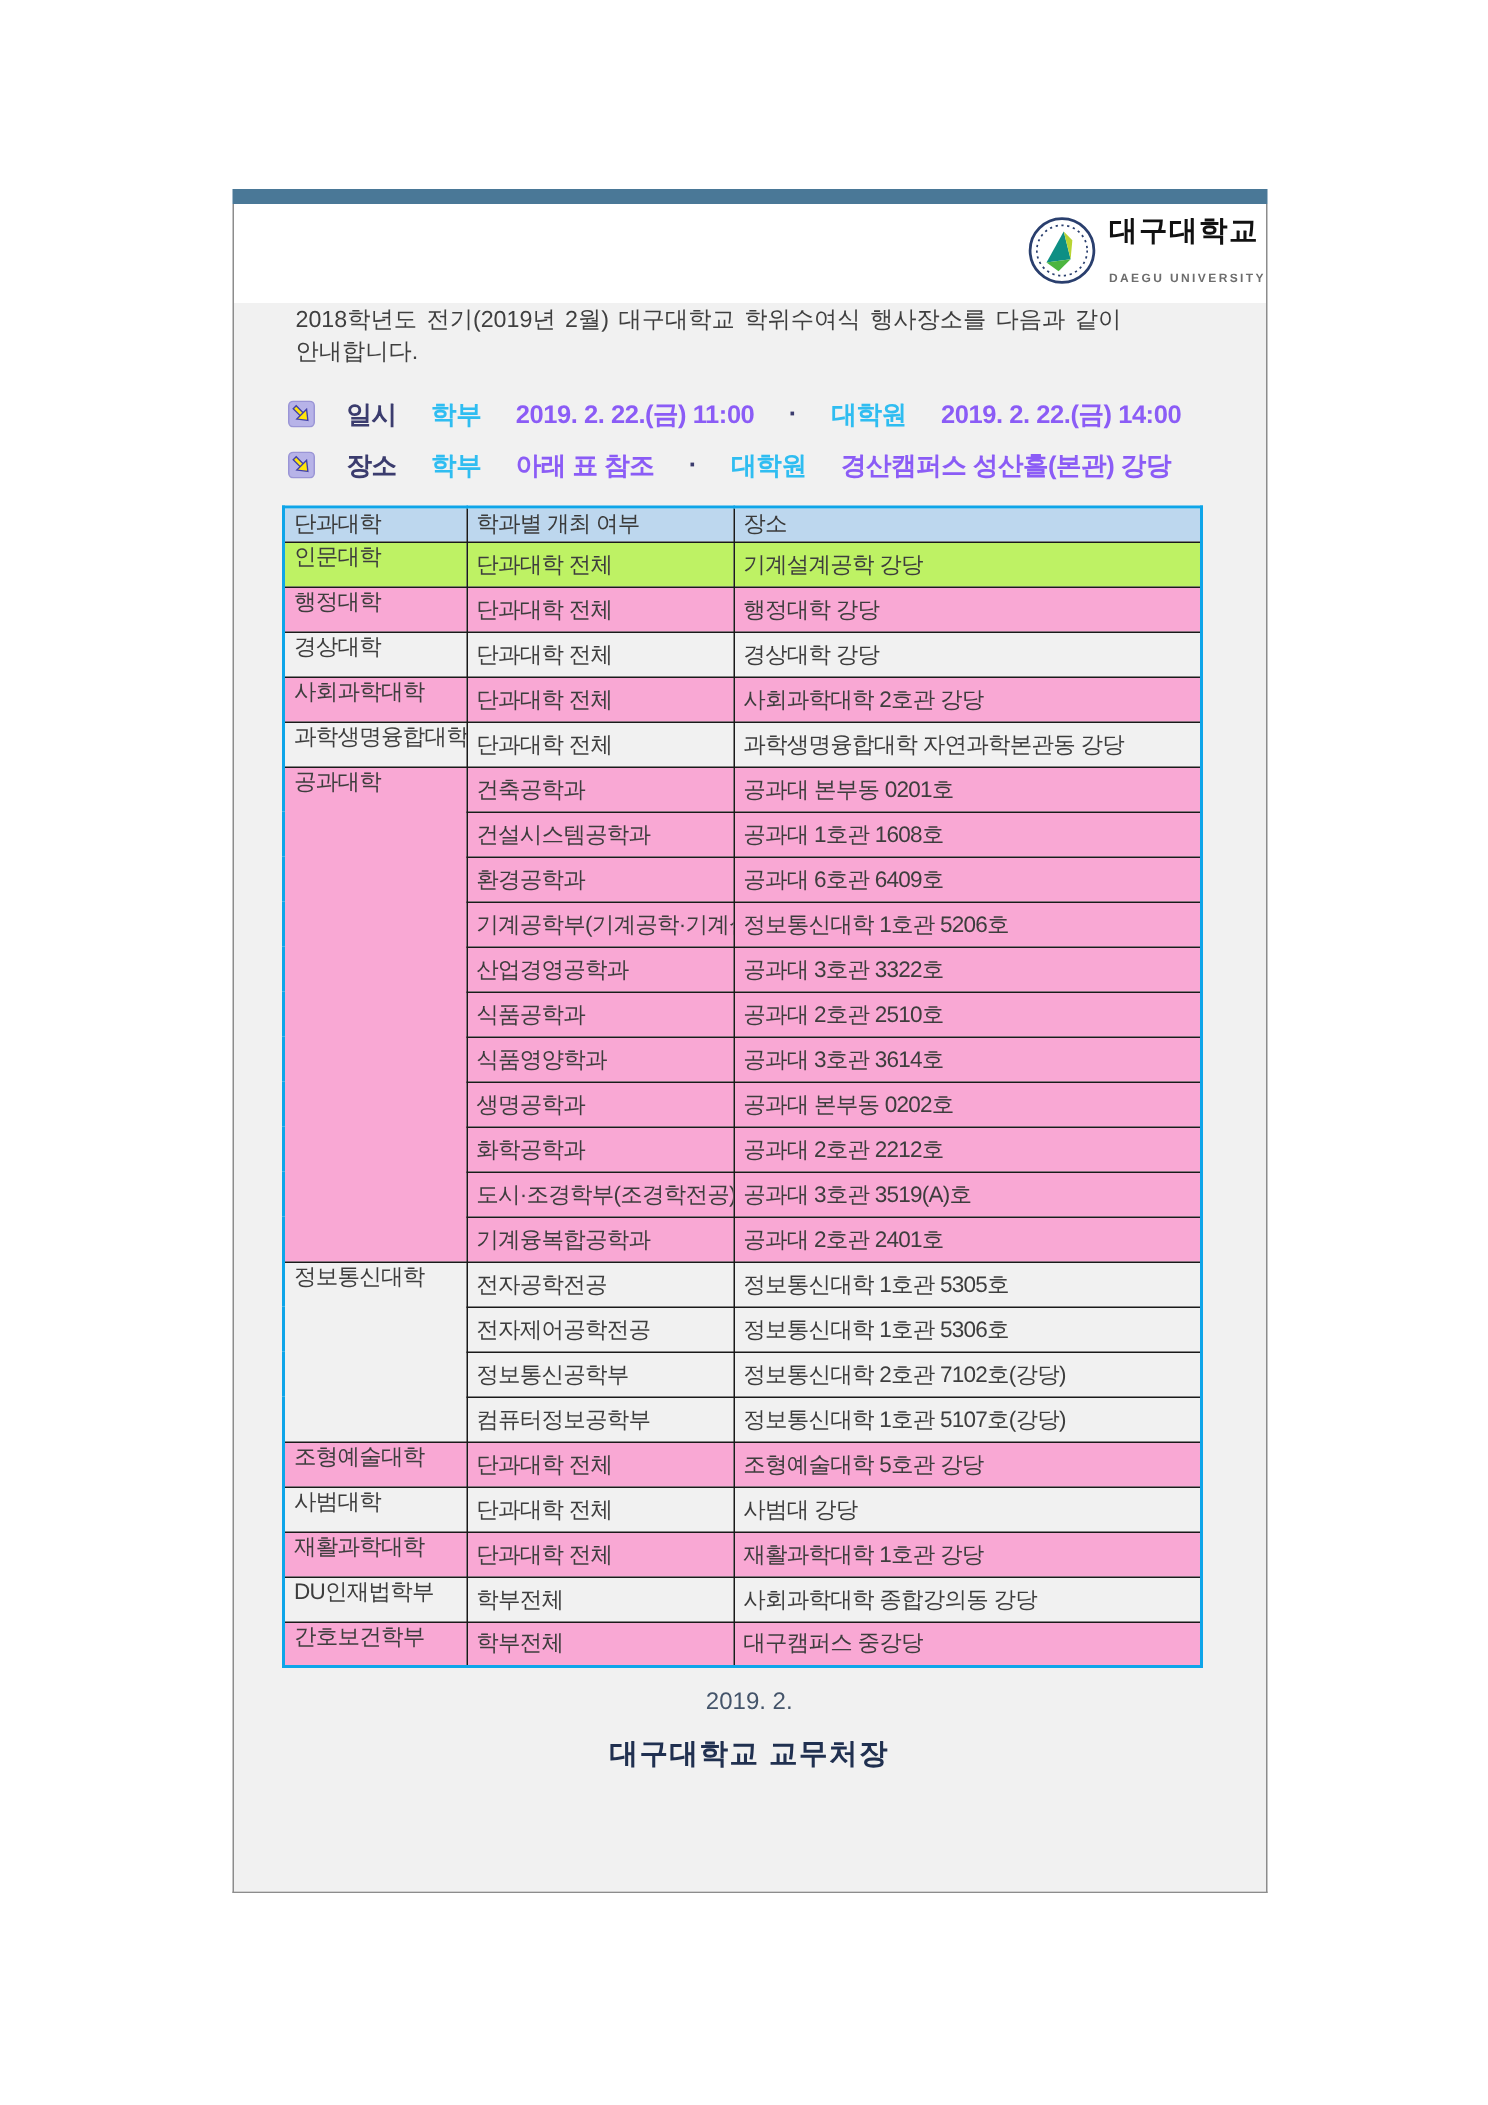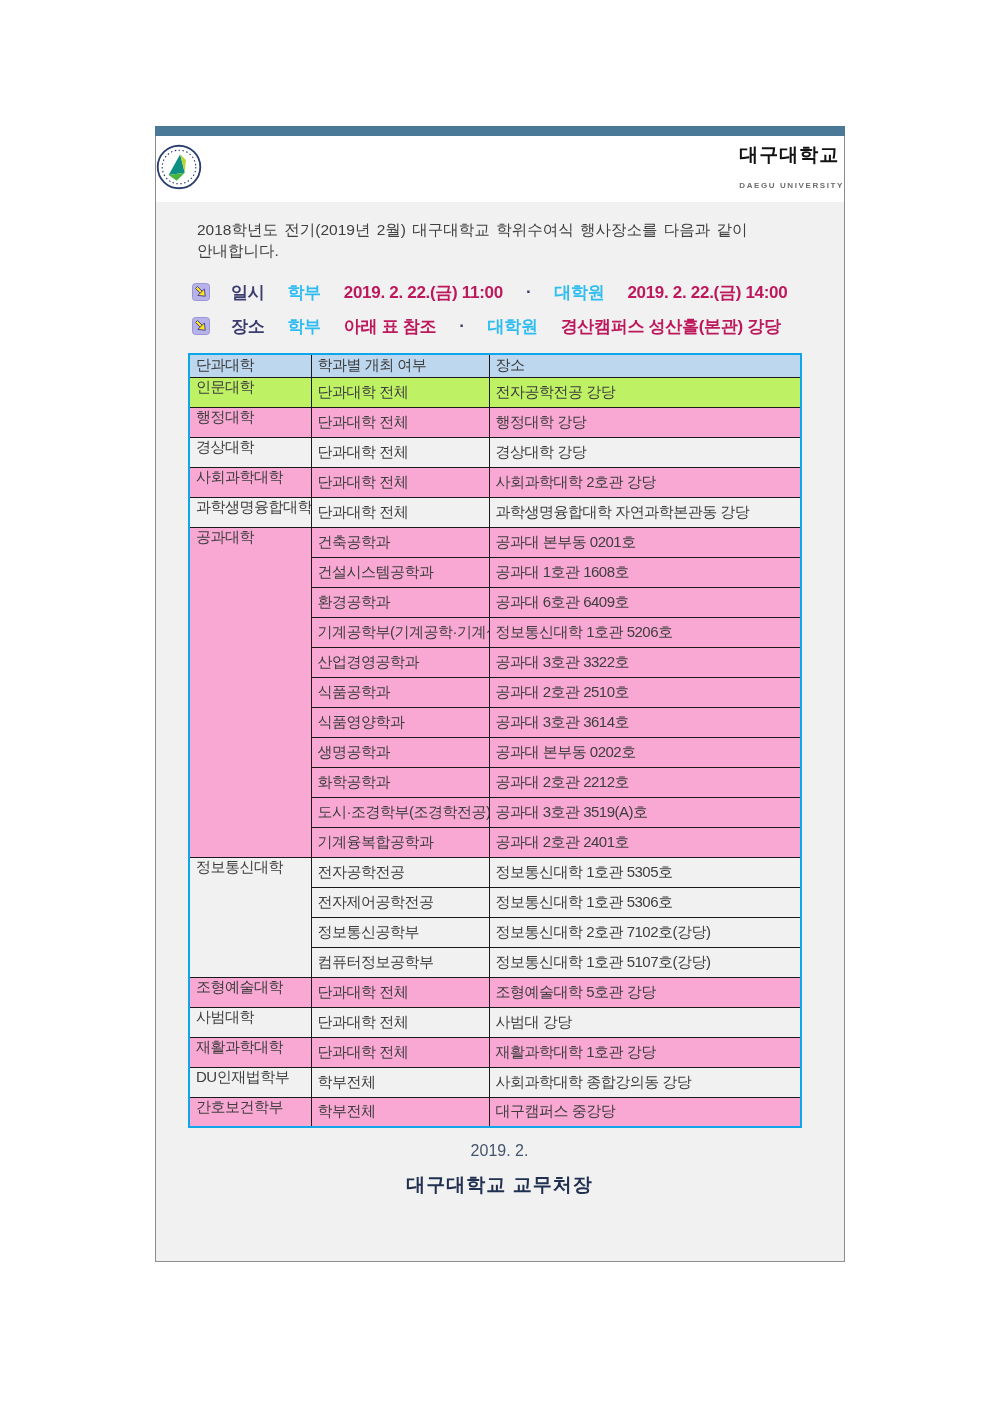--- a/index.html
+++ b/index.html
@@ -4,36 +4,36 @@
 <style>
   html,body{margin:0;padding:0;background:#ffffff;}
   .page{position:relative;width:992px;height:1403px;background:#ffffff;overflow:hidden;
         font-family:"Liberation Sans","DejaVu Sans",sans-serif;}
   .frame{position:absolute;left:155px;top:126px;width:690px;}
   .topbar{height:10px;background:#4a7897;}
   .inner{border:1px solid #8c8c8c;border-top:none;height:1126px;box-sizing:border-box;
          display:flex;flex-direction:column;overflow:hidden;background:#ffffff;}
   
   .doc-head{background:#ffffff;padding:6px 0 10px 0;text-align:center;}
-  .logo-row{display:flex;align-items:center;justify-content:space-between;gap:8px;height:50px;}
+  .logo-row{display:flex;align-items:center;justify-content:flex-end;gap:8px;height:50px;}
   .logo-text{display:flex;flex-direction:column;align-items:flex-start;line-height:1;}
   .logo-kr{font-size:19px;font-weight:bold;color:#111111;letter-spacing:1px;}
   .logo-en{font-size:8px;font-weight:bold;color:#6d6d6d;letter-spacing:1.6px;margin-top:18px;}
   .doc-title{margin-top:8px;font-size:33px;font-weight:800;letter-spacing:-1px;color:#000000;}
   .doc-title .hl{color:#ff0000;}
   
-  .doc-body{background:#f1f1f1;flex:1;padding:17px 33px 0 32px;box-sizing:border-box;}
+  .doc-body{background:#f1f1f1;flex:1;padding:1px 33px 0 32px;box-sizing:border-box;}
   .intro{margin:0 0 14px 9px;font-size:15.5px;line-height:21px;color:#3f3f3f;word-spacing:2px;}
   .bullets{margin:0 0 10px 4px;}
   .bullet-line{display:flex;align-items:center;height:34px;font-size:17px;font-weight:bold;letter-spacing:-0.3px;gap:12px;}
   .bullet-icon{width:18px;height:18px;margin-right:9px;flex:0 0 auto;}
   .seg{margin-right:11px;white-space:nowrap;}
   .seg-navy{color:#3b3c6e;}
   .seg-cyan{color:#2fbdf1;}
-  .seg-pink{color:#be185d;}
+  .seg-pink{color:#8b5cf6;}
   .seg-dot{color:#3b3c6e;margin-right:11px;}
   
   table.venues{border-collapse:collapse;width:612px;table-layout:fixed;
                font-size:15px;color:#3d3d3d;border:2px solid #0ea5e9;}
   table.venues th,table.venues td{border:1px solid #1a1a1a;padding:0 6px;text-align:left;
                font-weight:normal;overflow:hidden;white-space:nowrap;letter-spacing:-0.5px;}
   table.venues thead tr{height:23px;}
   table.venues thead th{background:#bdd7ee;color:#3a3a3a;}
   table.venues tbody tr{height:30px;}
   col.c1{width:122px;} col.c2{width:178px;} col.c3{width:312px;}
@@ -116,21 +116,21 @@
             <tr>
                 <th>단과대학</th>
                 <th>학과별 개최 여부</th>
                 <th>장소</th>
               </tr>
           </thead>
           <tbody id="venue-body">
               <tr class="white">
                 <td rowspan="1" class="college">인문대학</td>
                 <td>단과대학 전체</td>
-                <td>전자공학전공 강당</td>
+                <td>기계설계공학 강당</td>
               </tr>
               <tr class="pink">
                 <td rowspan="1" class="college">행정대학</td>
                 <td>단과대학 전체</td>
                 <td>행정대학 강당</td>
               </tr>
               <tr class="plain">
                 <td rowspan="1" class="college">경상대학</td>
                 <td>단과대학 전체</td>
                 <td>경상대학 강당</td>

